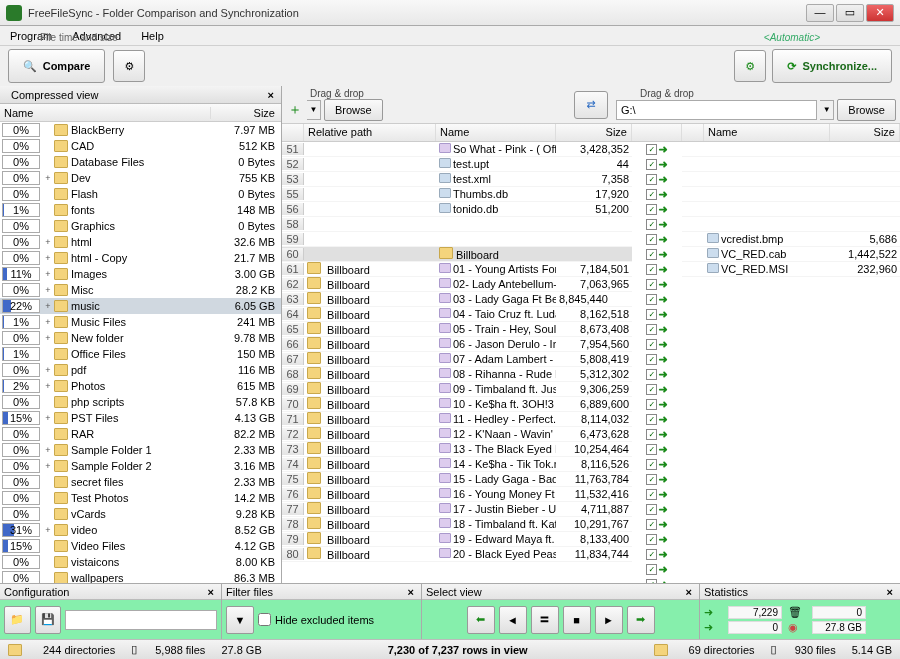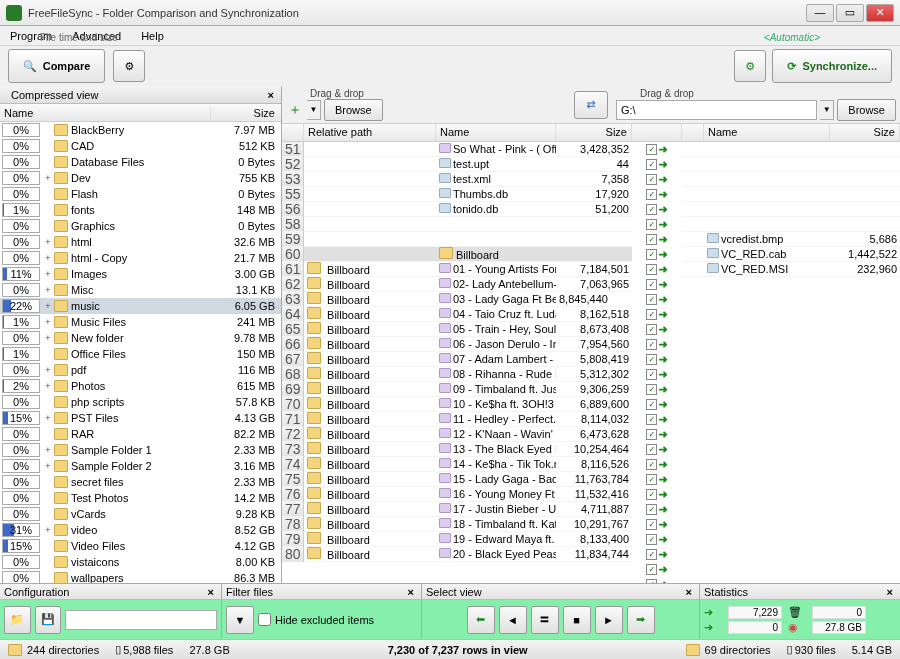--- a/index.html
+++ b/index.html
@@ -49,35 +49,35 @@
 .grid-left, .grid-right { display: flex; flex-direction: column; min-width: 0; }
 .grid-left { width: 350px; }
 .grid-mid { width: 50px; background: #fff; display: flex; flex-direction: column; }
 .grid-right { flex: 1; }
 .grid-head { display: flex; background: linear-gradient(#fafafa,#e8e8e8); height: 18px; border-bottom: 1px solid #ccc; }
 .gh { padding: 2px 4px; border-right: 1px solid #ddd; white-space: nowrap; overflow: hidden; }
 .grid-body { flex: 1; overflow: hidden; }
 .gr { display: flex; height: 15px; align-items: center; border-bottom: 1px solid #f4f4f4; }
 .gr.dir { background: #e0e0e0; }
 .gc { padding: 0 3px; white-space: nowrap; overflow: hidden; }
-.rownum { width: 22px; background: linear-gradient(#f4f4f4,#e4e4e4); border-right: 1px solid #ccc; text-align: center; font-size: 14px; color: #555; }
+.rownum { width: 22px; background: linear-gradient(#f4f4f4,#e4e4e4); border-right: 1px solid #ccc; text-align: center; font-size: 11px; color: #555; }
 .ficon { width: 12px; height: 10px; display: inline-block; background: #cde; border: 1px solid #9ab; border-radius: 1px; margin-right: 2px; flex-shrink: 0; }
 .ficon.music { background: #dce; border-color: #a9c; }
 .mid-row { height: 15px; display: flex; align-items: center; justify-content: center; gap: 1px; }
 .chk { width: 11px; height: 11px; border: 1px solid #888; background: #fff; font-size: 8px; text-align: center; line-height: 9px; color: #060; }
 .arw { color: #1a8a1a; font-size: 11px; font-weight: bold; }
 .bottom-panels { height: 56px; display: flex; border-top: 1px solid #aaa; background: #86efac; }
 .bp { border-right: 1px solid #aaa; display: flex; flex-direction: column; }
 .bp .hdr { background: linear-gradient(#f4f4f4,#e4e4e4); height: 16px; padding: 0 4px; display: flex; align-items: center; border-bottom: 1px solid #bbb; }
 .bp .hdr .t { flex: 1; }
 .bp-body { flex: 1; display: flex; align-items: center; padding: 2px 4px; gap: 4px; }
 .icon-btn { width: 28px; height: 28px; border: 1px solid #999; background: linear-gradient(#fafafa,#e0e0e0); border-radius: 2px; cursor: pointer; display: flex; align-items: center; justify-content: center; font-size: 16px; }
 .statusbar { height: 20px; background: linear-gradient(#f4f4f4,#e0e0e0); border-top: 1px solid #bbb; display: flex; align-items: center; padding: 0 8px; gap: 16px; font-size: 10px; }
 .statusbar .center { flex: 1; text-align: center; font-weight: bold; }
-.sb-item { display: flex; align-items: flex-end; gap: 2px; }
+.sb-item { display: flex; align-items: flex-end; gap: 18px; }
 .dropdown-arrow { width: 14px; height: 20px; border: 1px solid #aaa; border-left: none; background: #f0f0f0; text-align: center; line-height: 18px; cursor: pointer; font-size: 8px; }
 label.hide-chk { display: flex; align-items: center; gap: 4px; }
 .stat-grid { display: grid; grid-template-columns: 18px 54px 18px 54px; gap: 2px 6px; align-items: center; }
 .stat-val { text-align: right; background: #f8f8f8; border: 1px solid #ddd; padding: 0 3px; font-size: 10px; }
 </style>
 </head>
 <body>
 
 <div class="titlebar">
   <div class="appicon"></div>
@@ -195,21 +195,21 @@
           <span class="exp">+</span>
           <span class="fldr"></span>
           <span class="tree-name">Images</span>
           <span class="tree-size">3.00 GB</span>
         </div>
         <div class="tree-row">
           <div class="pct"><div class="pct-bar" style="width:0%"></div><span class="pct-txt">0%</span></div>
           <span class="exp">+</span>
           <span class="fldr"></span>
           <span class="tree-name">Misc</span>
-          <span class="tree-size">13.1 KB</span>
+          <span class="tree-size">28.2 KB</span>
         </div>
         <div class="tree-row sel">
           <div class="pct"><div class="pct-bar" style="width:22%"></div><span class="pct-txt">22%</span></div>
           <span class="exp">+</span>
           <span class="fldr"></span>
           <span class="tree-name">music</span>
           <span class="tree-size">6.05 GB</span>
         </div>
         <div class="tree-row">
           <div class="pct"><div class="pct-bar" style="width:1%"></div><span class="pct-txt">1%</span></div>

